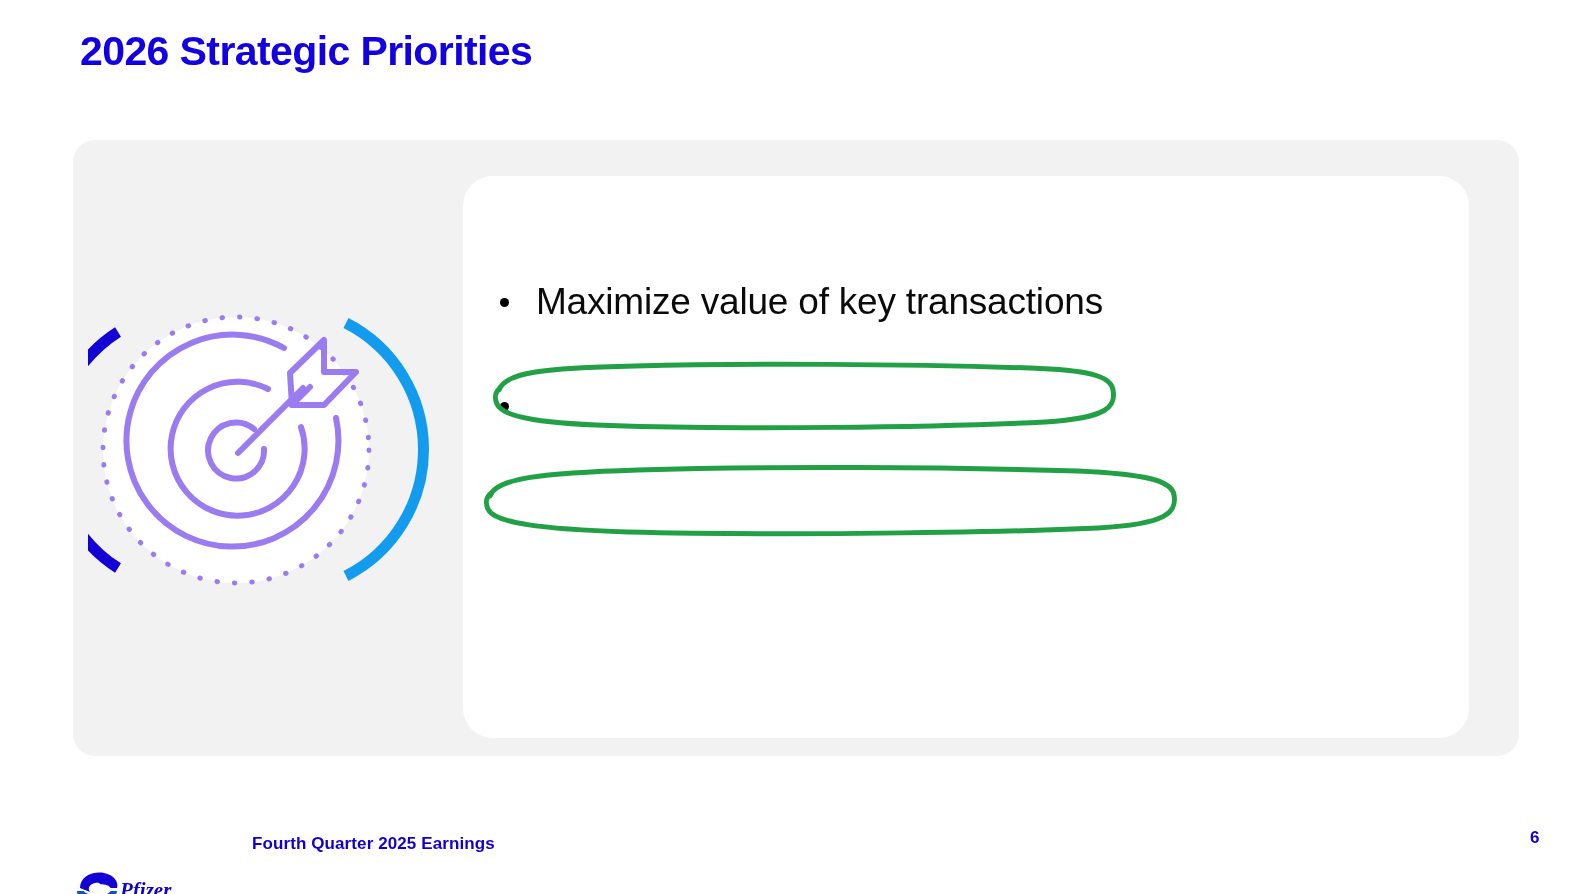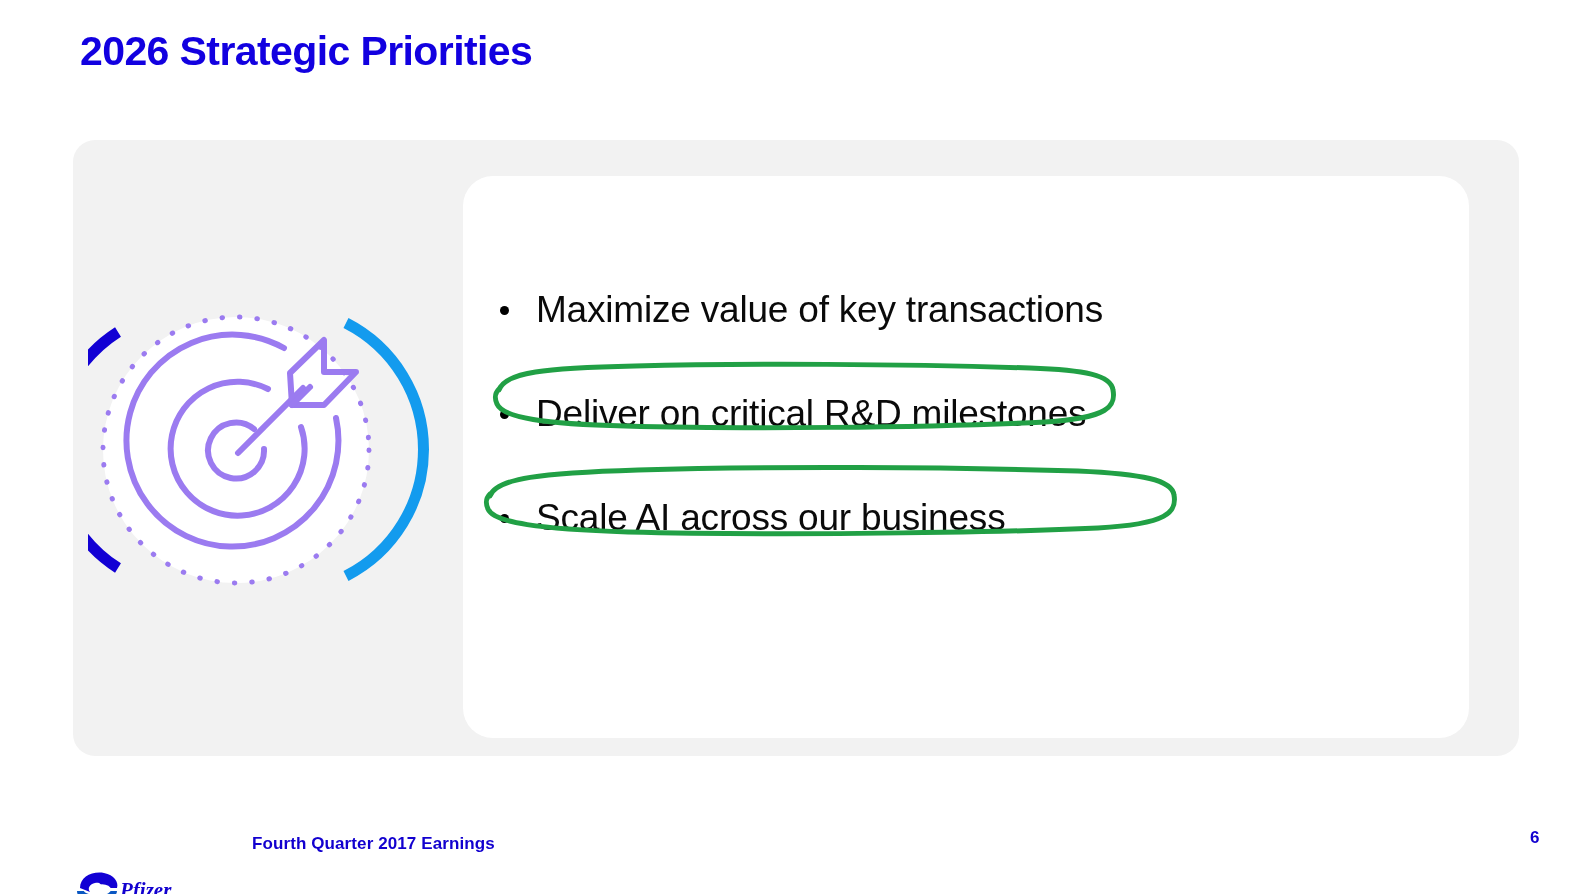--- a/index.html
+++ b/index.html
@@ -47,21 +47,21 @@
     width: 1006px;
     height: 562px;
     background: #FFFFFF;
     border-radius: 30px;
   }
 
   
   #bullet-list {
     position: absolute;
     left: 497px;
-    top: 258px;
+    top: 250px;
     width: 950px;
   }
   .bullet-row {
     position: relative;
     height: 104px;
     display: flex;
     align-items: center;
   }
   .bullet-dot {
     width: 9px;
@@ -173,28 +173,23 @@
 
 <div id="bullet-list">
 
   <div class="bullet-row">
     <span class="bullet-dot"></span>
     <span class="bullet-text">Maximize value of key transactions</span>
   </div>
 
   <div class="bullet-row">
     <span class="bullet-dot"></span>
-    <span class="bullet-text">Deliver on critical R&amp;D milestones</span>
   </div>
 
 
-  <div class="bullet-row">
-    <span class="bullet-dot"></span>
-    <span class="bullet-text">Scale AI across our business</span>
-  </div>
 </div>
 
 <div class="annotation-oval" style="left:485px; top:360px; width:640px; height:70px;">
   <svg viewBox="0 0 640 70" width="640" height="70">
     <path d="M 14 30
              C 20 12, 60 8, 150 6
              C 260 3, 420 4, 545 8
              C 600 10, 626 15, 628 30
              C 631 46, 624 58, 560 62
              C 440 68, 250 69, 140 66
@@ -222,15 +217,15 @@
     <path d="M 8 21 C 8 10, 20 4, 32 6 C 42 8, 47 15, 45 21 L 30 21
              C 30 17, 27 15, 23 16 C 18 17, 15 21, 18 25 Z" fill="#1200D4"></path>
     <path d="M 5 24 C 5 33, 18 38, 31 35 C 40 33, 45 28, 45 24
              L 30 24 C 30 27, 26 29, 21 28 C 15 27, 12 25, 12 24 Z" fill="#0A57C2"></path>
     <ellipse cx="30" cy="22.5" rx="9" ry="5.2" fill="#FFFFFF"></ellipse>
 
     <text x="48" y="30" font-family="'Liberation Serif', serif" font-size="21" font-weight="bold" font-style="italic" fill="#1200CF">Pfizer</text>
   </svg>
 </div>
 
-<div id="footer-caption">Fourth Quarter 2017 Earnings</div>
+<div id="footer-caption">Fourth Quarter 2025 Earnings</div>
 
 <div id="page-number">6</div>
 
 </body></html>

